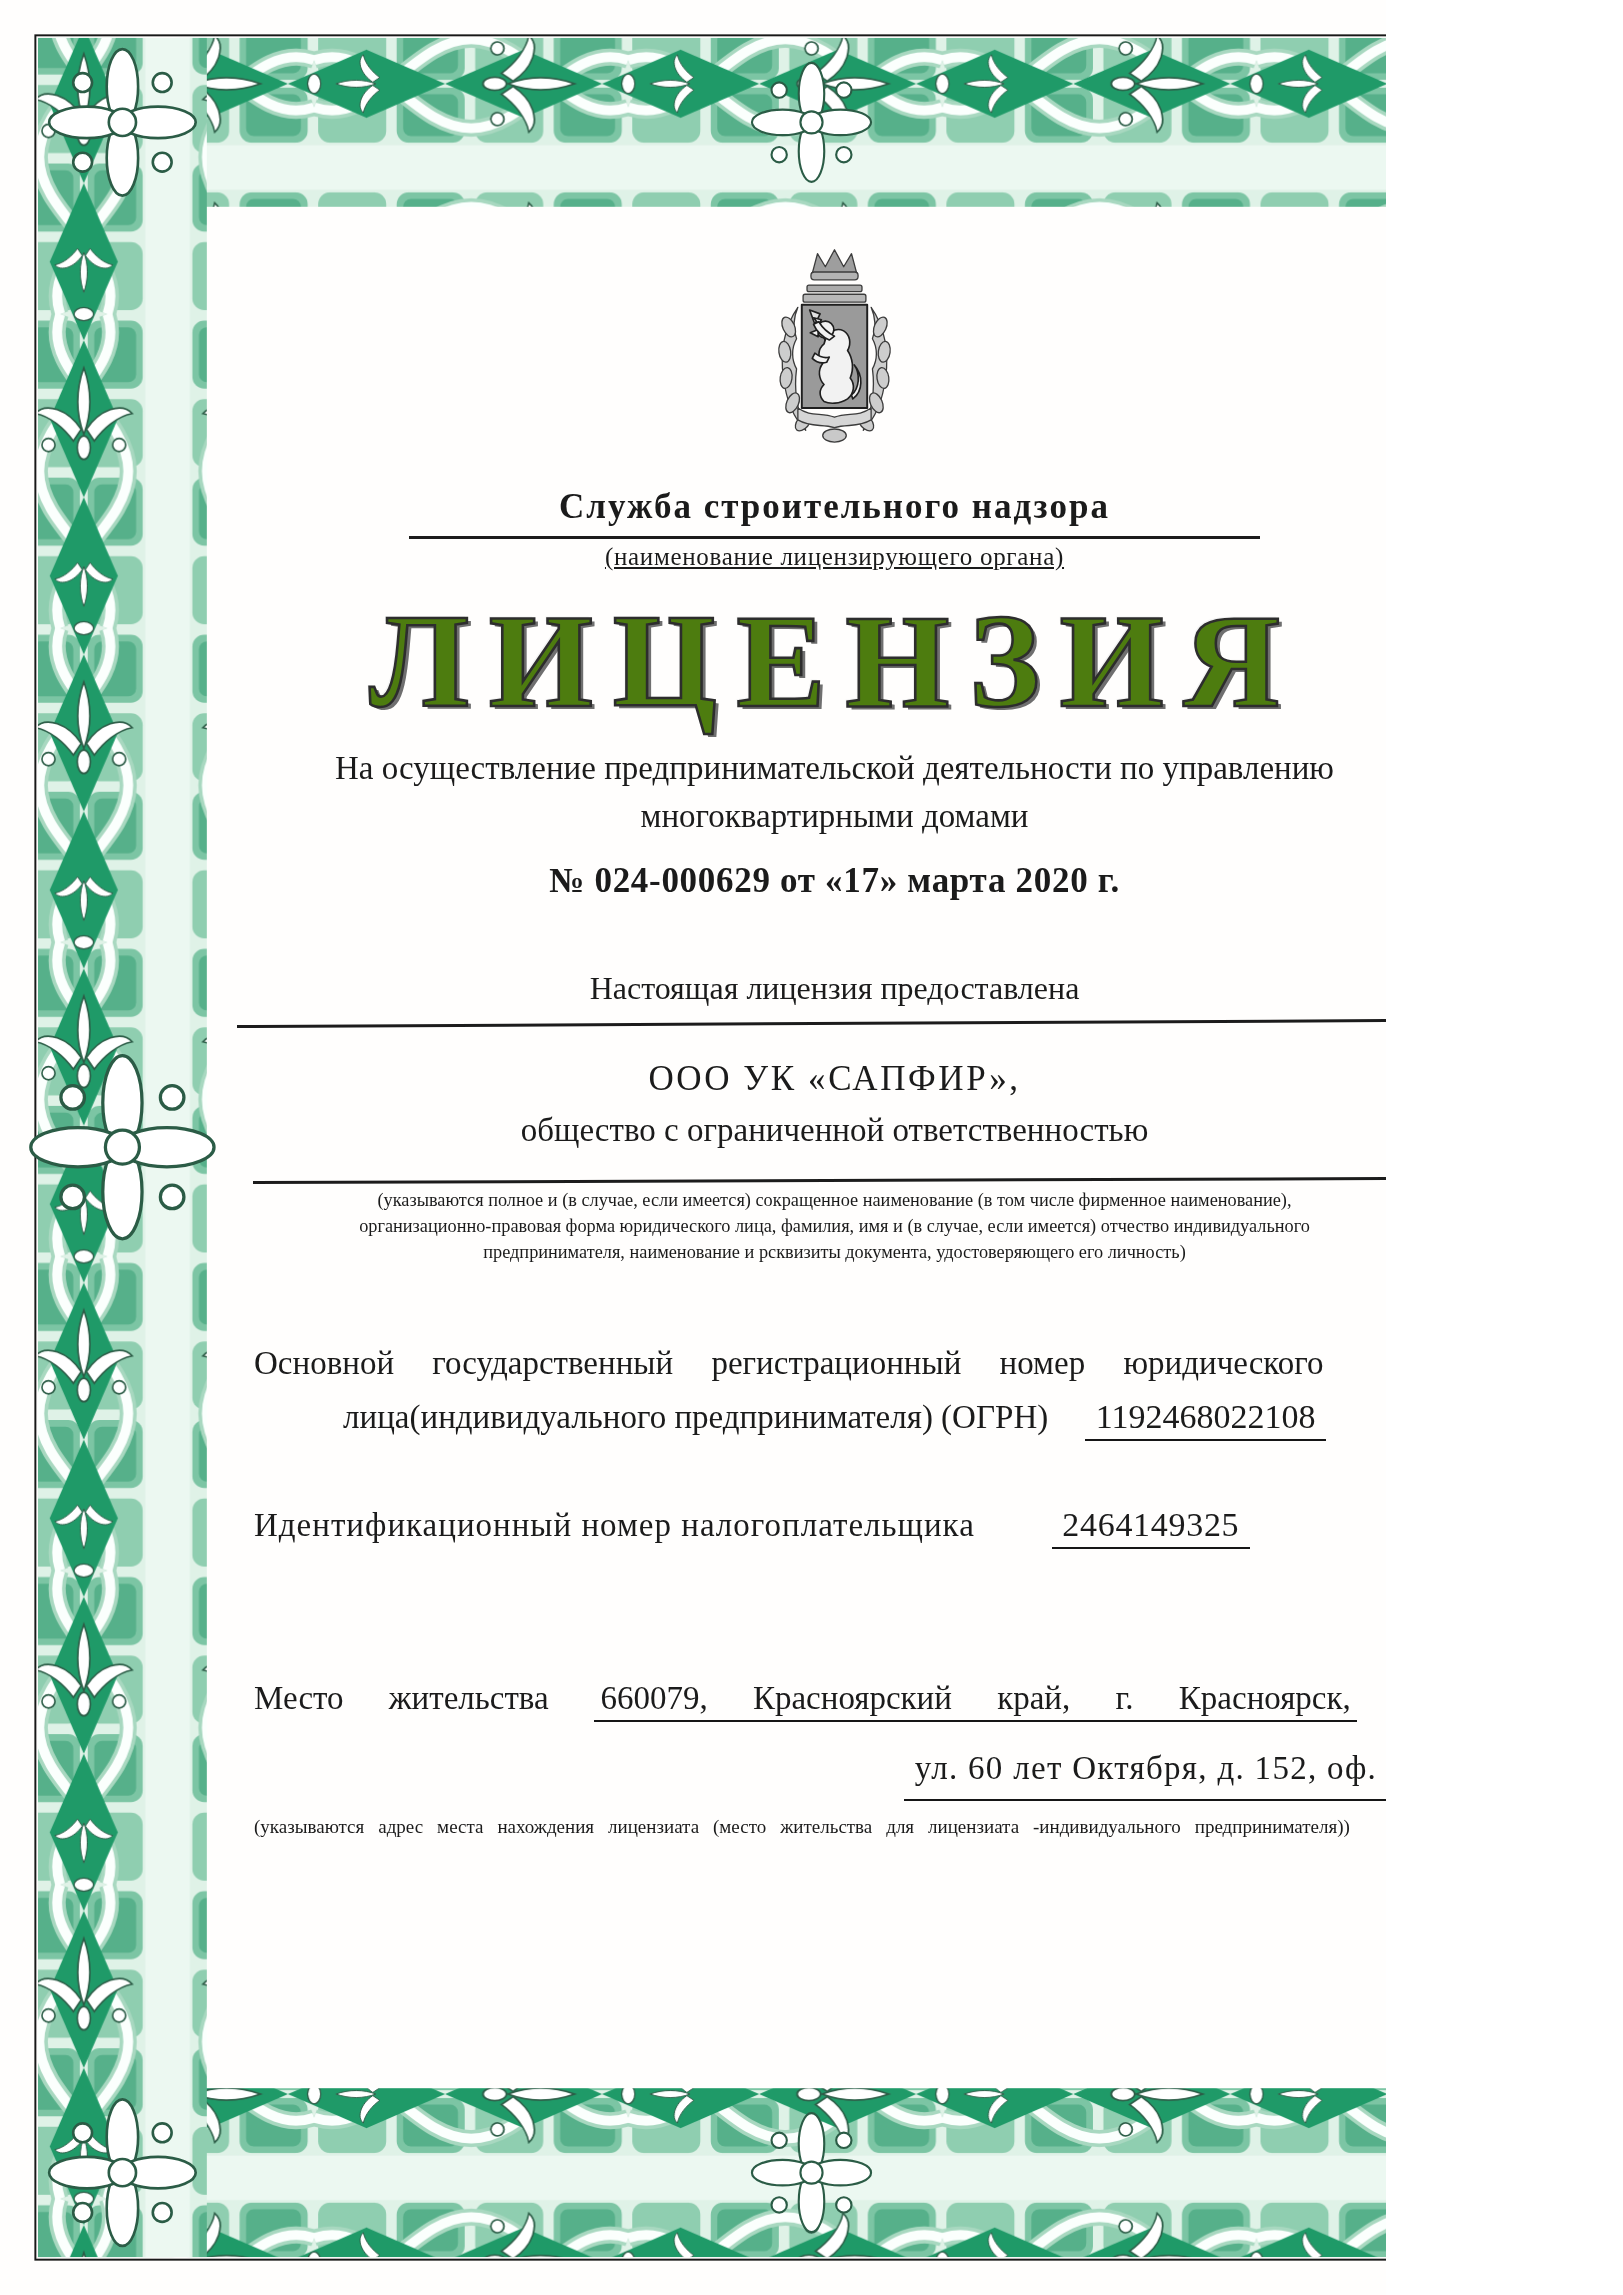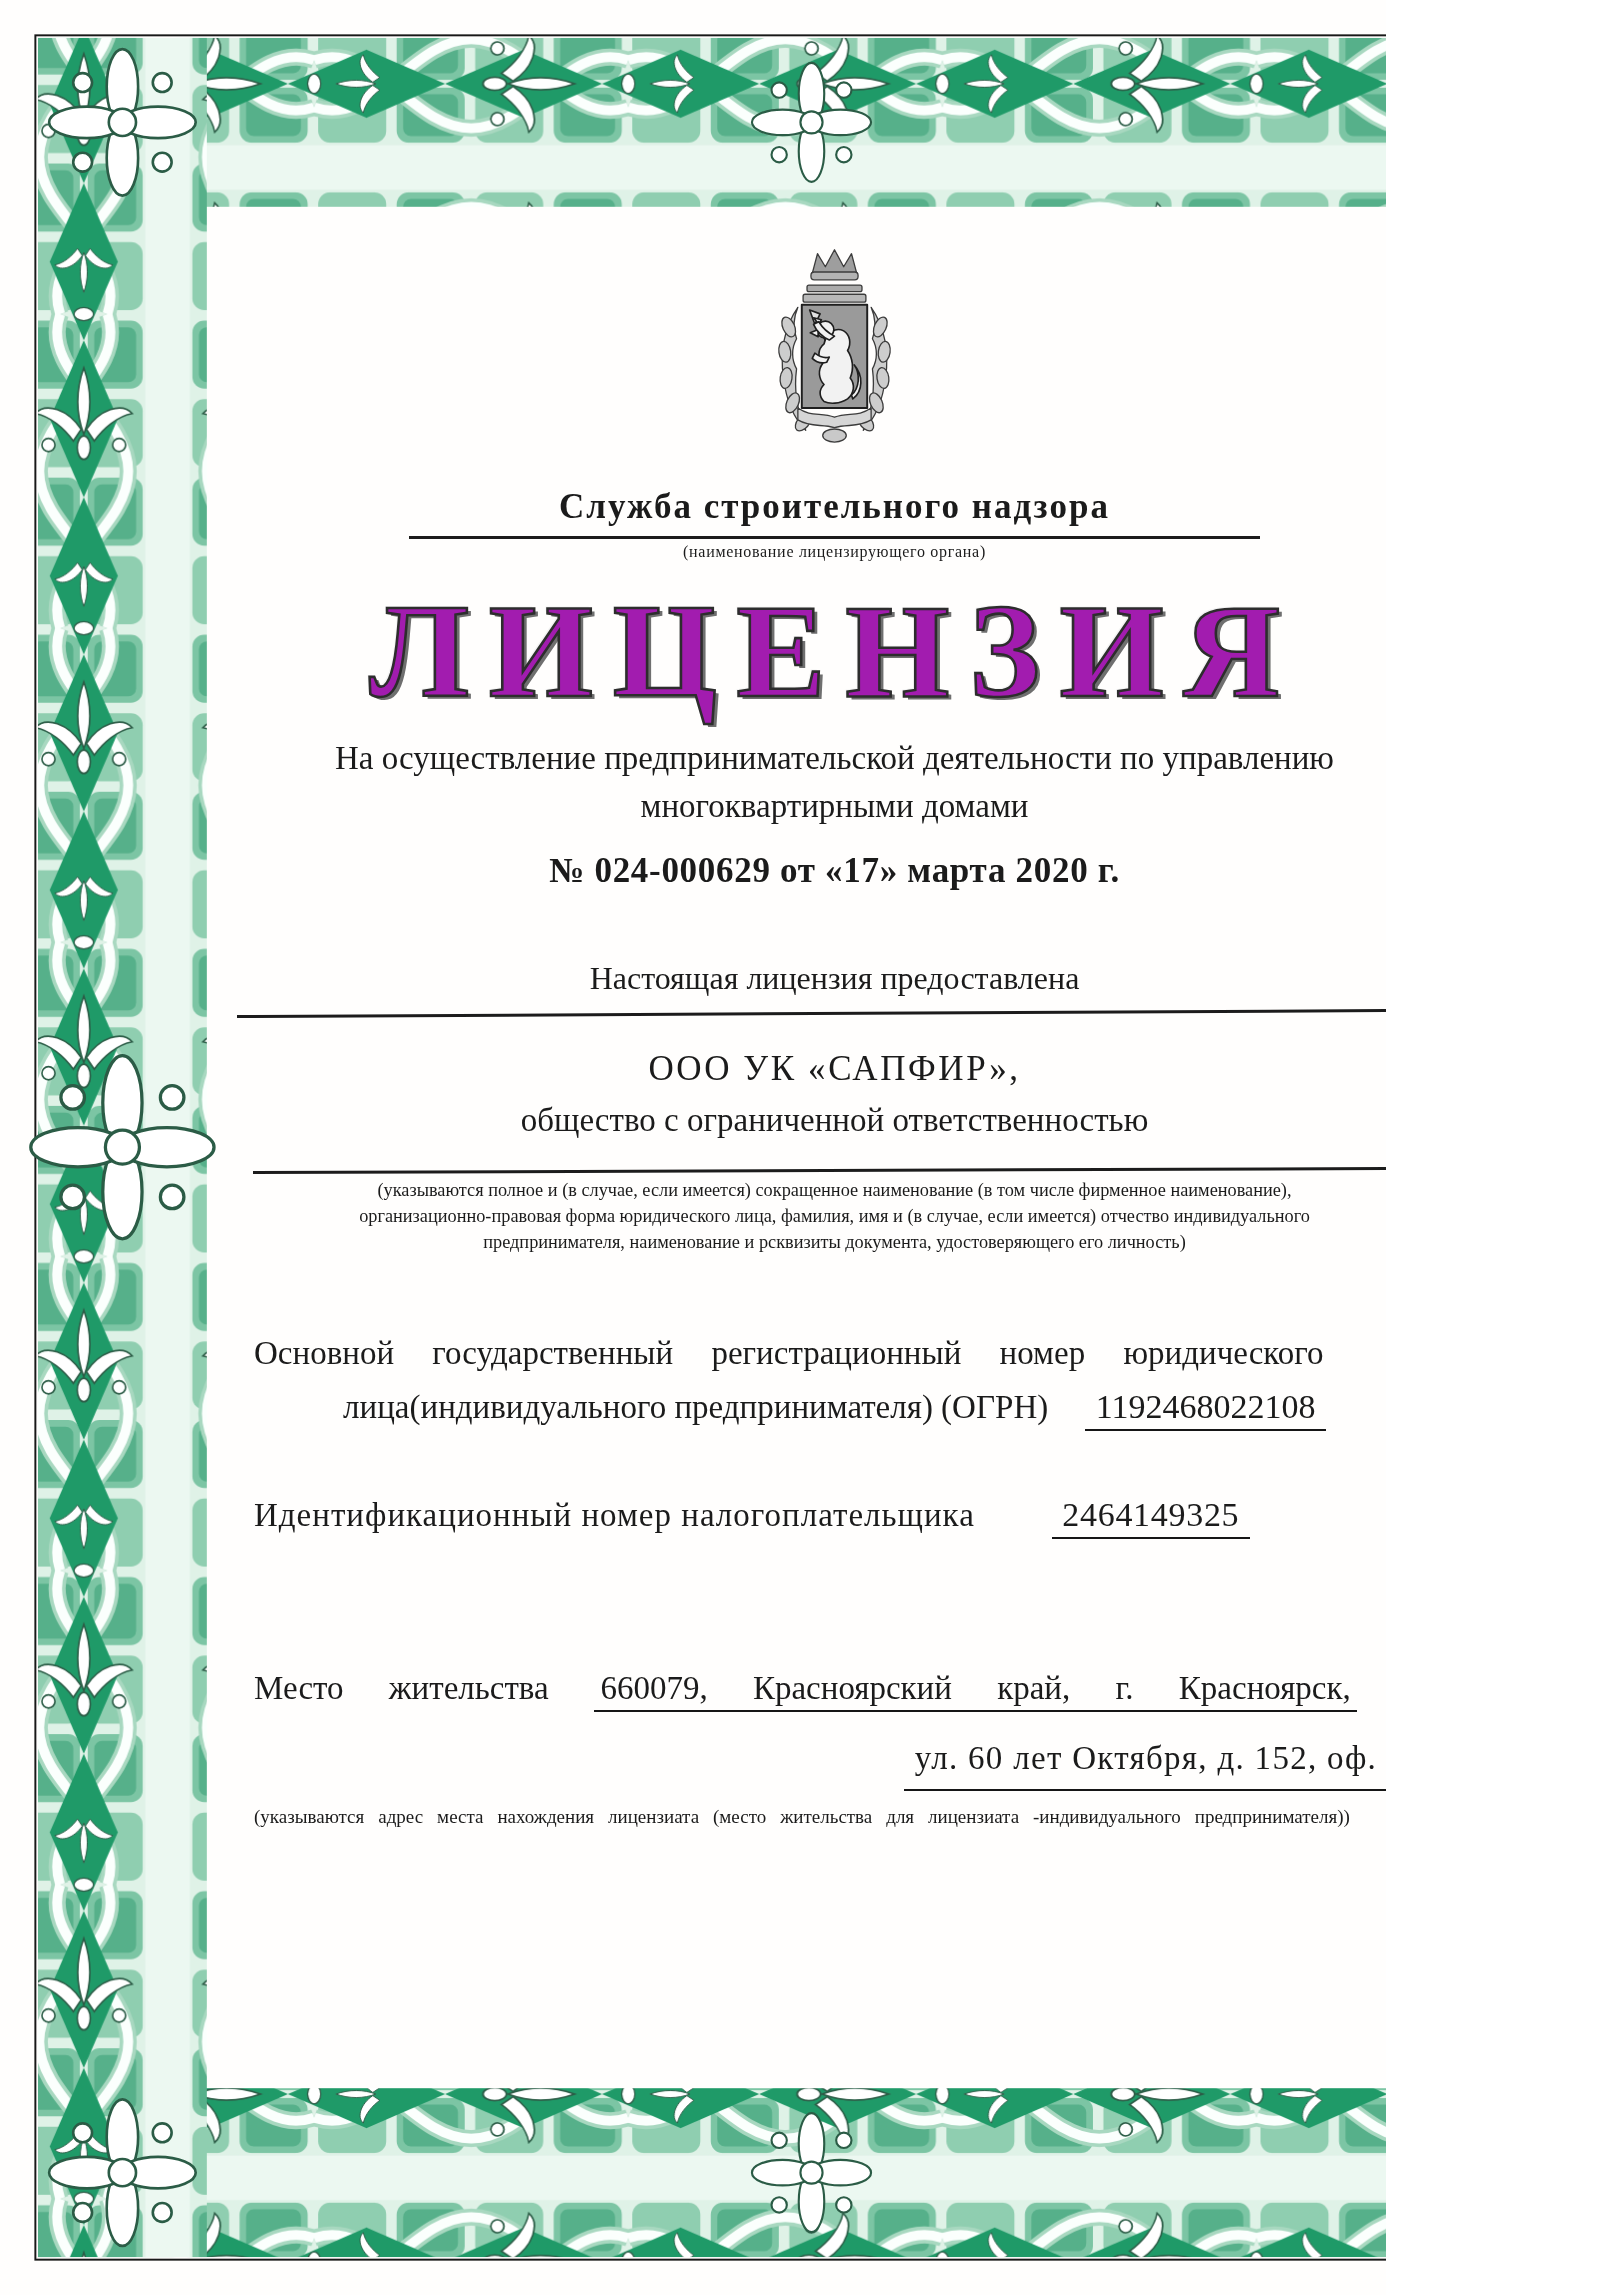--- a/index.html
+++ b/index.html
@@ -7,25 +7,25 @@
     position:relative; width:1386px; height:2295px; background:#fffefd;
     font-family:"Liberation Serif", serif; color:#1b1b1b; overflow:hidden;
   }
   .border-svg, .page > svg { position:absolute; left:0; top:0; }
   .content { position:absolute; left:254px; top:216px; width:1161px; text-align:center; }
 
   .emblem-wrap { margin:18.3px auto 0; width:157px; height:216px; }
 
   .authority { margin-top:34px; font-size:35px; font-weight:bold; line-height:1.3; letter-spacing:2px; }
   .rule-authority { width:851px; height:2px; background:#2a2a2a; margin:6.5px auto 0; }
-  .authority-caption { font-size:16px; margin-top:3.9px; letter-spacing:0.7px; }
+  .authority-caption { font-size:25px; margin-top:3.9px; letter-spacing:0.7px;text-decoration:underline; }
 
   .license-title {
     margin-top:23.6px; font-size:134px; font-weight:bold; letter-spacing:19.6px; line-height:1.0;
-    color:#a21caf; -webkit-text-stroke:2.6px #2d2d2d;
+    color:#4d7c0f; -webkit-text-stroke:2.6px #2d2d2d;
     text-shadow: 3.9px 3.3px 0 #6f6f6f, -2px -2px 0 #f3f3f3;
     white-space:nowrap;
   }
 
   .activity { margin-top:17px; font-size:33px; line-height:1.45; }
   .number-line { margin-top:19.6px; font-size:35px; font-weight:bold; letter-spacing:0.7px; }
   .intro { margin-top:69px; font-size:32px; }
   .caps { margin-top:54px; font-size:38px; font-weight:bold; line-height:1.32; letter-spacing:2px; }
 
   .rule { height:2.6px; background:#1c1c1c; }

